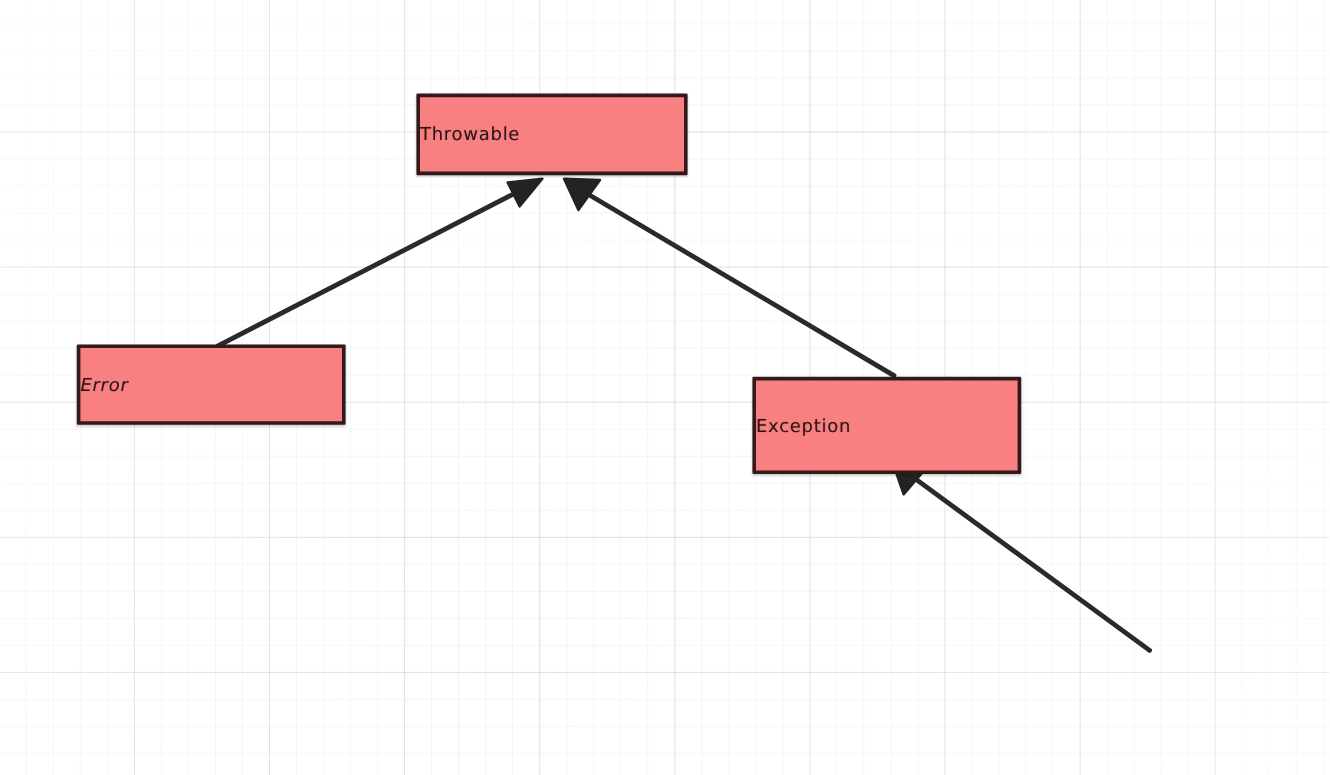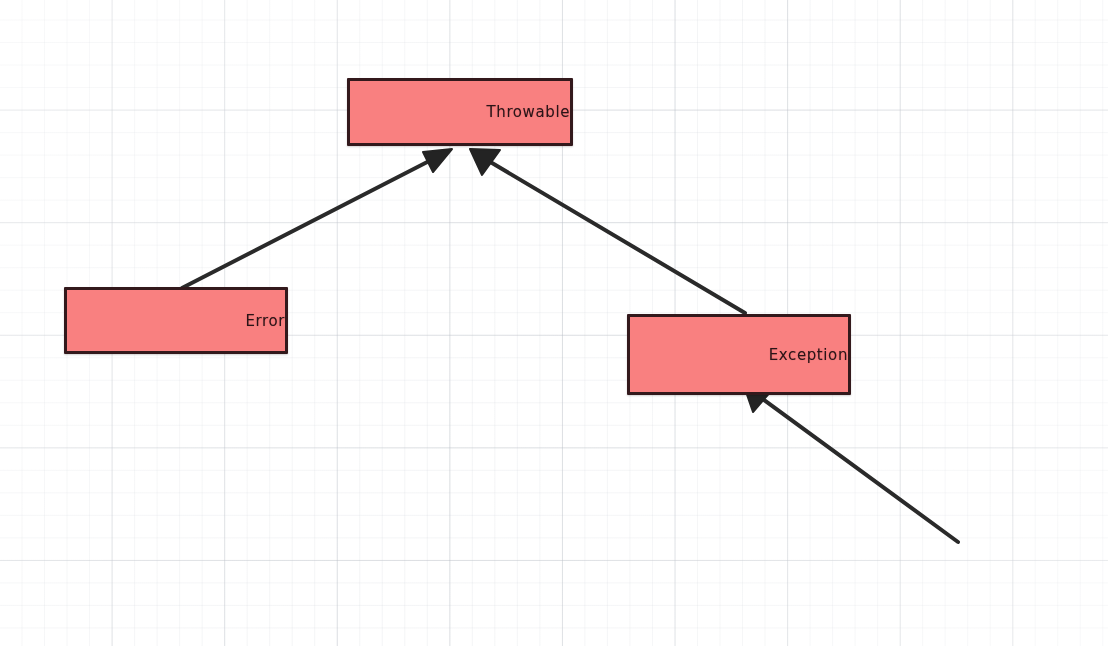--- a/index.html
+++ b/index.html
@@ -45,26 +45,25 @@
     top: 0;
     width: 1108px;
     height: 646px;
   }
   
   .node {
     position: absolute;
     box-sizing: border-box;
     display: flex;
     align-items: center;
-    justify-content: flex-end;
+    justify-content: flex-start;
     border-style: solid;
     border-width: 3px;
     border-radius: 1px;
     box-shadow: 0 1px 2px rgba(0,0,0,0.18);
-    padding-left: 31px;
   }
   .node-label {
     font-size: 15px;
     letter-spacing: 0.6px;
     color: #2b1417;
     white-space: nowrap;
     text-shadow: 0 0 1px rgba(60,20,25,0.30);
   }
   #node-throwable        { left: 347px; top: 78px;  width: 226px; height: 68px; }
   #node-error            { left: 64px;  top: 287px; width: 224px; height: 67px; }
@@ -105,21 +104,21 @@
     <g>
       <path d="M 958 542 L 760 397" stroke="#2A2A2A" stroke-width="4" fill="none" stroke-linecap="round"></path>
       <path d="M 744 386 L 772 390 L 753 412 Z" fill="#232323" stroke="#232323" stroke-width="2" stroke-linejoin="round"></path>
     </g>
   </svg>
 
   <div class="node" id="node-throwable" style="background:#F98080;border-color:#33191C;">
     <span class="node-label">Throwable</span>
   </div>
 
-  <div class="node" id="node-error" style="background:#F98080;border-color:#33191C;">
+  <div class="node" id="node-error" style="background:#F98080;border-color:#33191C;font-style:italic;">
     <span class="node-label">Error</span>
   </div>
 
   <div class="node" id="node-exception" style="background:#F98080;border-color:#33191C;">
     <span class="node-label">Exception</span>
   </div>
 
 
 
 </div>

